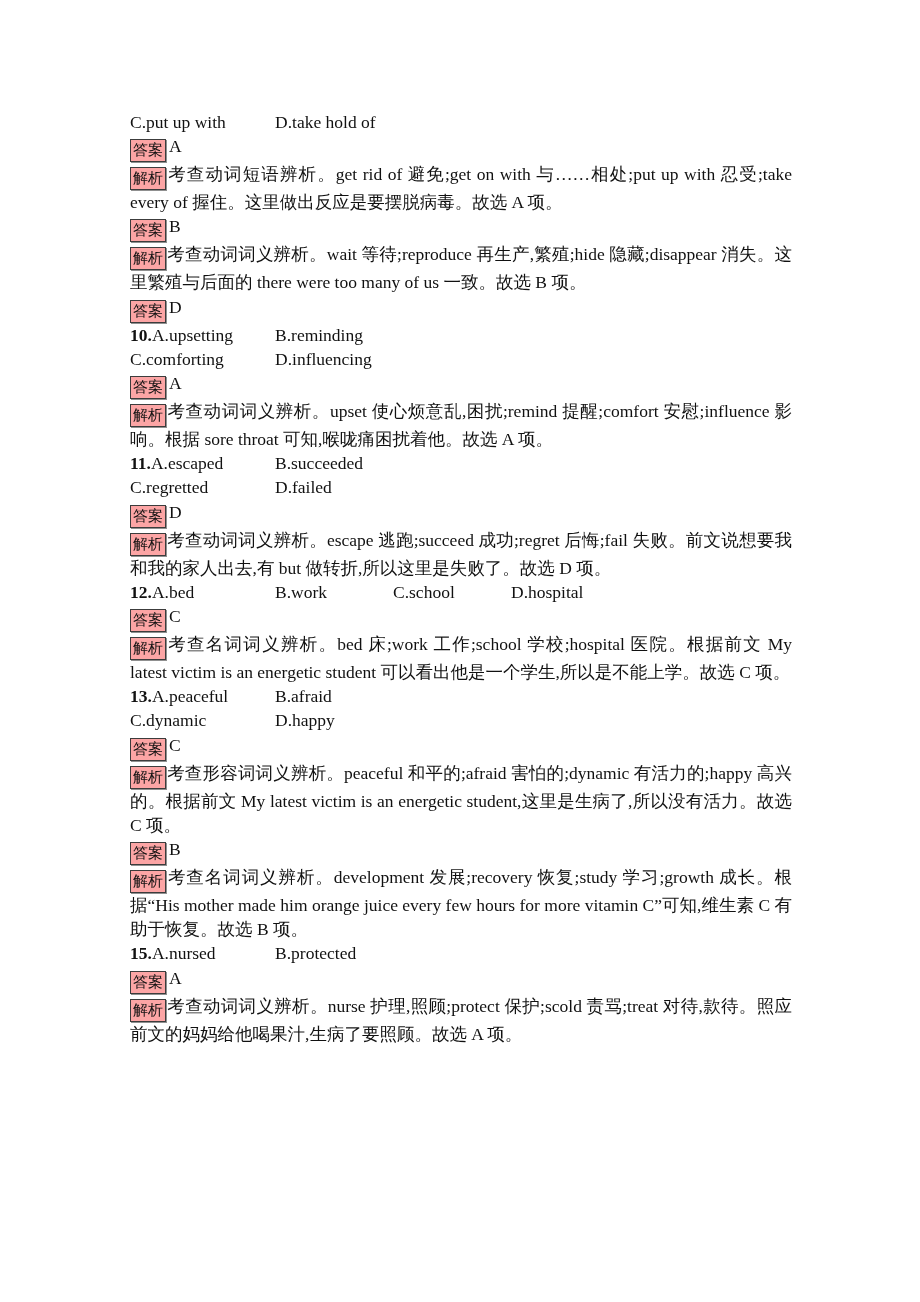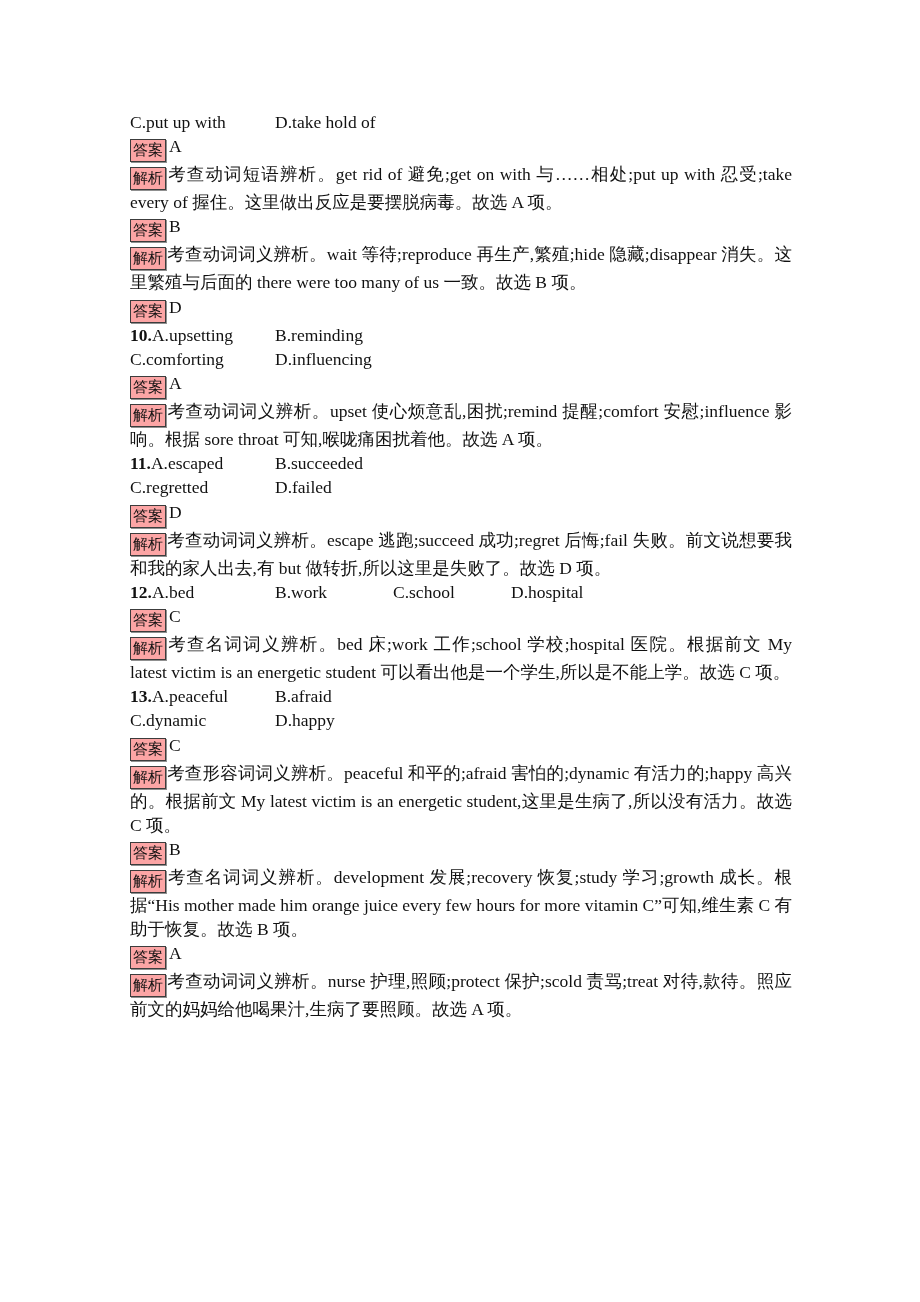--- a/index.html
+++ b/index.html
@@ -167,20 +167,24 @@
     <div class="ans-line">
       <span class="tag">答案</span><span>B</span>
     </div>
     <p class="analysis">
       <span class="tag">解析</span><span>考查名词词义辨析。development 发展;recovery 恢复;study 学习;growth 成长。根据“His mother made him orange juice every few hours for more vitamin C”可知,维生素 C 有助于恢复。故选 B 项。</span>
     </p>
   </div>
 
   <div class="question-block">
     <div>
+        <div class="opt-row cols-2">
+          <span class="opt"><span class="qnum">15.</span>A.nursed</span>
+          <span class="opt">B.protected</span>
+        </div>
       </div>
     <div class="ans-line">
       <span class="tag">答案</span><span>A</span>
     </div>
     <p class="analysis">
       <span class="tag">解析</span><span>考查动词词义辨析。nurse 护理,照顾;protect 保护;scold 责骂;treat 对待,款待。照应前文的妈妈给他喝果汁,生病了要照顾。故选 A 项。</span>
     </p>
   </div>
 </div>
 

